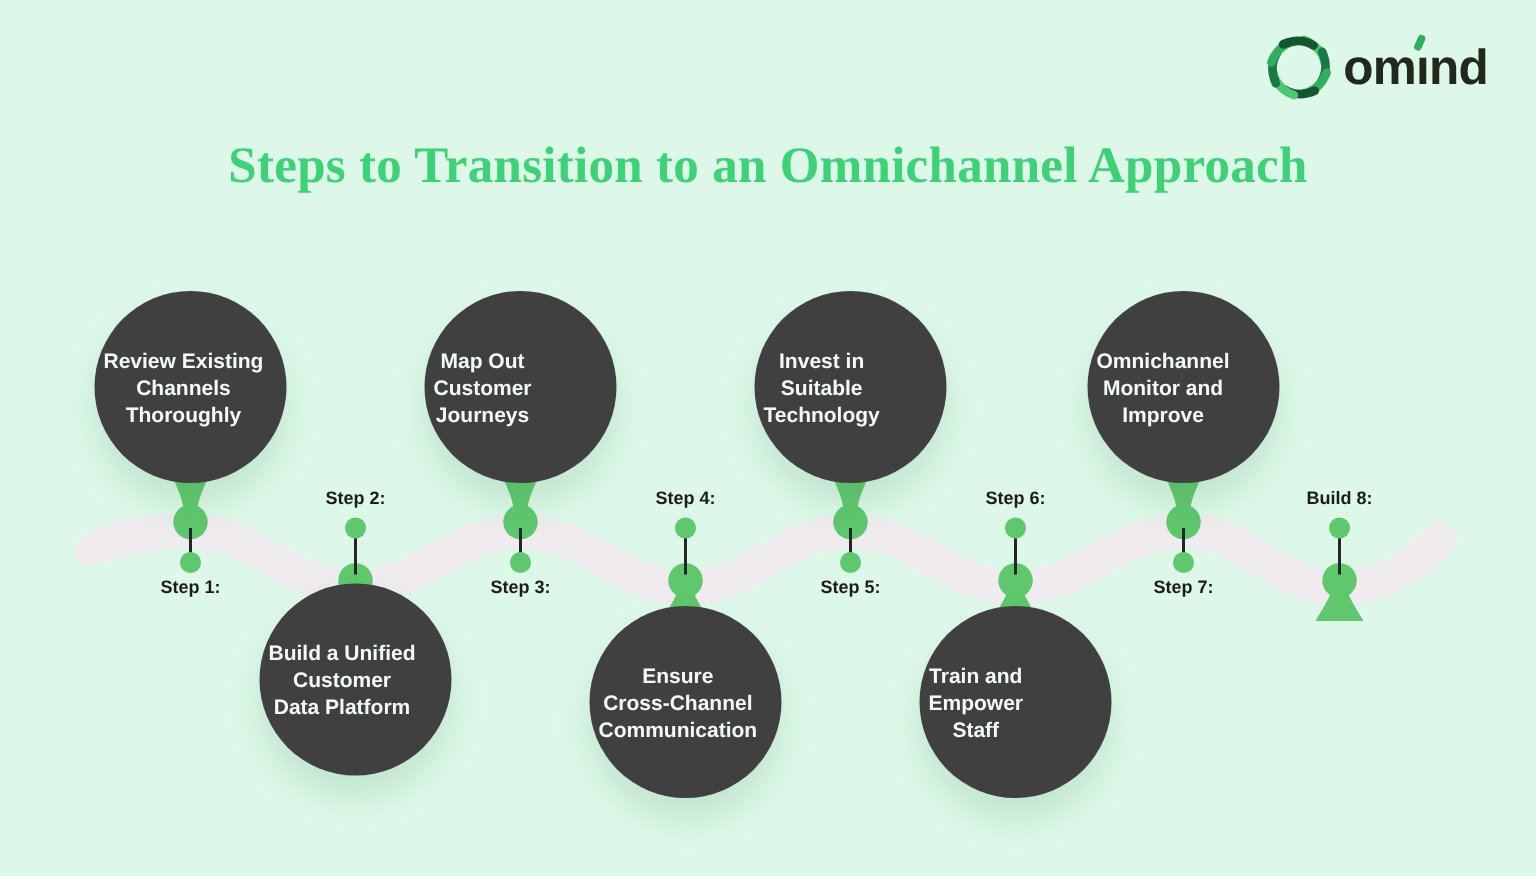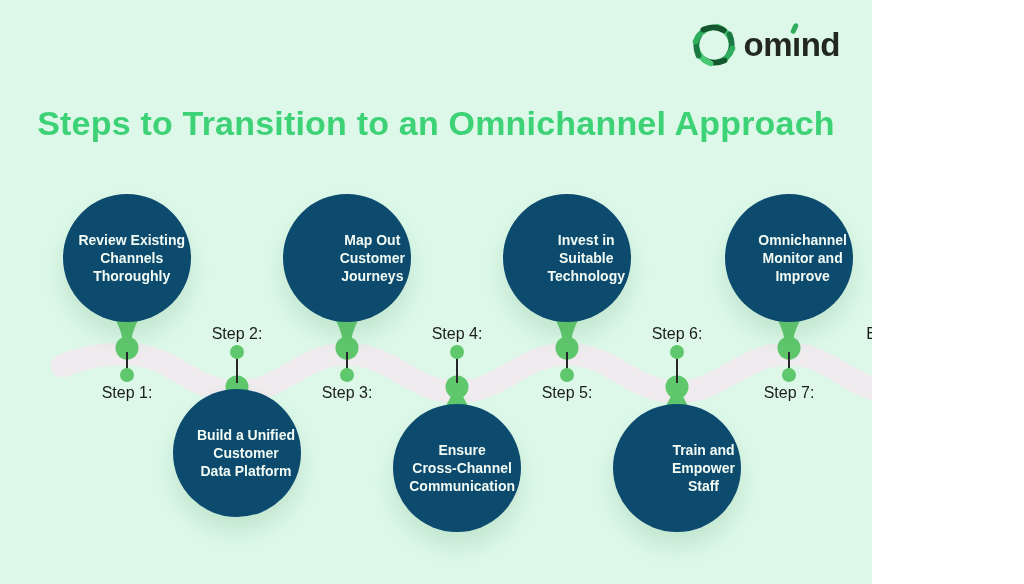--- a/index.html
+++ b/index.html
@@ -1,57 +1,57 @@
 <!DOCTYPE html>
 <html><head>
 <meta charset="utf-8">
 <style>
   html,body{margin:0;padding:0;}
   .stage{
     position:relative;
-    width:872px;height:584px;
+    width:1024px;height:584px;
     background:#ddf8e9;
     overflow:hidden;
     font-family:"Liberation Sans", sans-serif;
   }
 
   
   .logo{position:absolute;top:22px;right:32px;display:flex;align-items:center;gap:7px;}
   .logo-swirl{width:46px;height:46px;}
   .logo-text{font-size:33px;font-weight:700;color:#23281f;letter-spacing:-0.5px;display:flex;}
   .i-wrap{position:relative;display:inline-block;}
   .i-dot-cover{position:absolute;left:-1px;top:2px;width:9px;height:9px;background:#ddf8e9;}
   .i-accent{position:absolute;left:0px;top:-3px;width:5px;height:11px;background:#2fae5d;border-radius:3px;transform:rotate(24deg);}
 
   
   .title{
-    position:absolute;top:104px;left:0;width:100%;
+    position:absolute;top:92px;left:0;width:100%;
     text-align:center;margin:0;
-    font-size:34px;font-weight:700;color:#3ed277;letter-spacing:0.2px;
+    font-size:34px;font-weight:700;color:#3ed277;letter-spacing:0.2px;font-family:Liberation Serif, serif;
   }
 
   
   #timeline{position:absolute;left:0;top:0;width:1024px;height:584px;}
 
   
   .bubble{
     position:absolute;width:128px;height:128px;border-radius:50%;
-    background:#0c4a6e;
-    display:flex;align-items:center;justify-content:flex-end;text-align:center;
+    background:#404040;
+    display:flex;align-items:center;justify-content:flex-start;text-align:center;
     box-shadow:0 14px 22px rgba(70,150,95,0.18);
   }
   .bubble-text{
     color:#f2fbf3;font-size:14px;font-weight:600;line-height:1.3;
     white-space:pre-line;padding:0 6px;
   }
 
   
   .step-label{
     position:absolute;width:90px;text-align:center;
-    font-size:16px;font-weight:400;color:#1c1c1e;
+    font-size:12px;font-weight:700;color:#1c1c1e;
   }
 </style>
 </head>
 <body>
 
 <div class="stage">
 
   <svg id="timeline">
       <path d="M62,366 C84,357 100,354 127,354 C171,354 193,392 237,392 C281,392 303,354 347,354 C391,354 413,392 457,392 C501,392 523,354 567,354 C611,354 633,392 677,392 C721,392 743,354 789,354 C831,354 852,392 893,392 C921,392 944,376 960,360" fill="none" stroke="#efebee" stroke-width="23" stroke-linecap="round"></path>
       <g>

